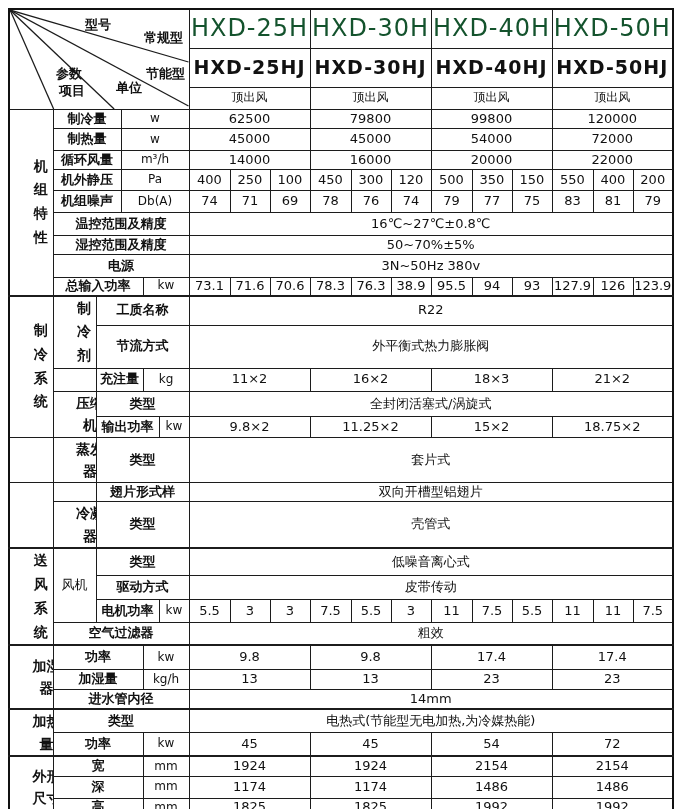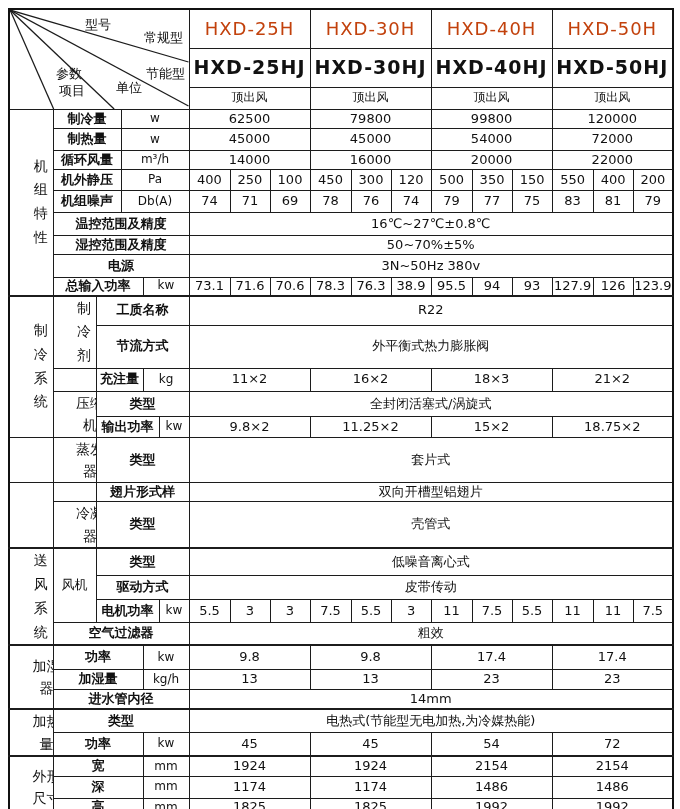--- a/index.html
+++ b/index.html
@@ -4,36 +4,36 @@
 <style>
   html,body{margin:0;padding:0;background:#fff;}
   body{width:680px;height:809px;overflow:hidden;font-family:"DejaVu Sans",sans-serif;color:#111;}
   .wrap{padding:8px 0 0 8px;}
   table{border-collapse:collapse;table-layout:fixed;width:664px;background:#fff;}
   td{border:1px solid #1c1c1c;text-align:center;vertical-align:middle;padding:0;overflow:hidden;
      font-size:13px;line-height:1.15;}
   table{border:2px solid #111;}
   tr.thick td{border-top-width:2px;}
   
-  td.model-reg{font-size:18px;font-weight:400;color:#c2410c;letter-spacing:1px;}
+  td.model-reg{font-size:24px;font-weight:400;color:#14532d;letter-spacing:1px;}
   td.model-eco{font-size:19px;font-weight:700;color:#111;letter-spacing:1px;}
   td.outlet{font-size:12px;font-weight:500;}
   
   td.lbl{font-weight:600;font-size:13px;}
   td.unit{font-size:12px;font-weight:500;}
   td.val{font-size:13px;font-weight:400;}
   td.sec{font-weight:600;}
-  .vtxt{display:inline-block;word-break:break-all;font-weight:400;font-size:14px;margin-left:19px;}
+  .vtxt{display:inline-block;word-break:break-all;font-weight:700;font-size:14px;margin-left:19px;}
   .w1{width:1.25em;line-height:1.7;}
   .w2{width:2.5em;line-height:1.6;}
   
   td.corner{padding:0;}
   .corner-box{position:relative;width:100%;height:99px;}
   .corner-box svg{position:absolute;left:0;top:0;width:100%;height:100%;}
-  .corner-box span{position:absolute;font-size:13px;font-weight:400;white-space:nowrap;text-align:center;}
+  .corner-box span{position:absolute;font-size:13px;font-weight:700;white-space:nowrap;text-align:center;}
   .c-model{left:75px;top:8px;}
   .c-regular{left:134px;top:6px;margin-top:15px;}
   .c-eco{left:136px;top:57px;}
   .c-item{left:8px;top:74px;margin-left:41px;}
   .c-param{left:46px;top:57px;}
   .c-unit{left:106px;top:71px;}
 </style>
 </head>
 <body>
 

